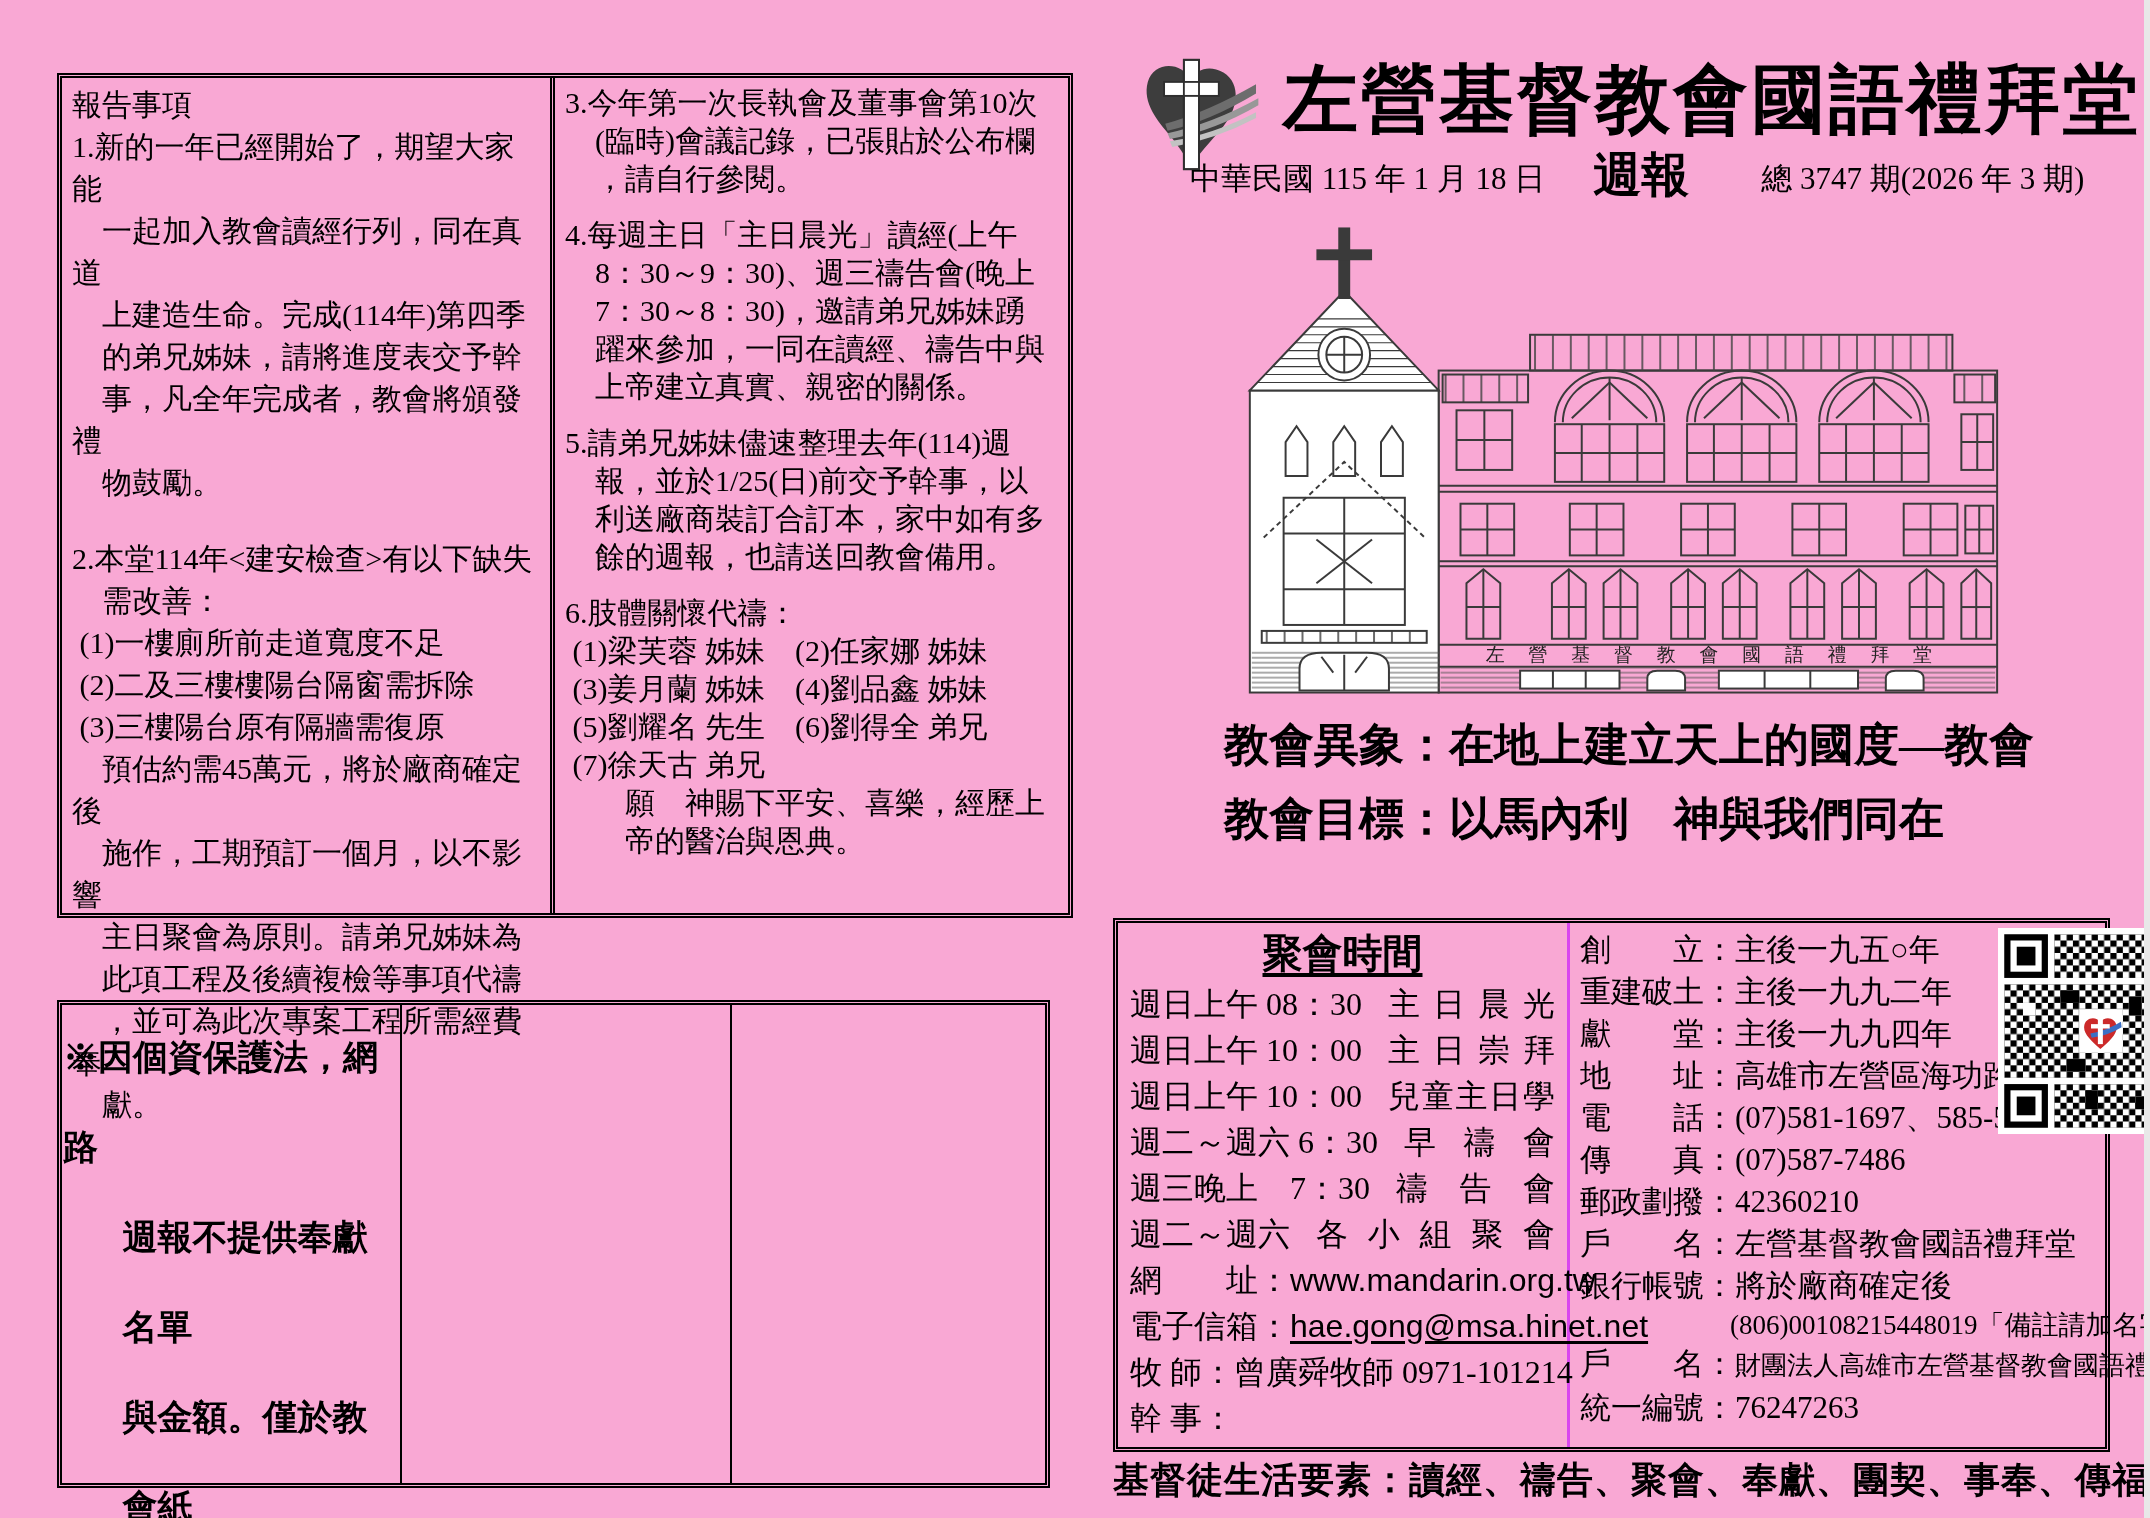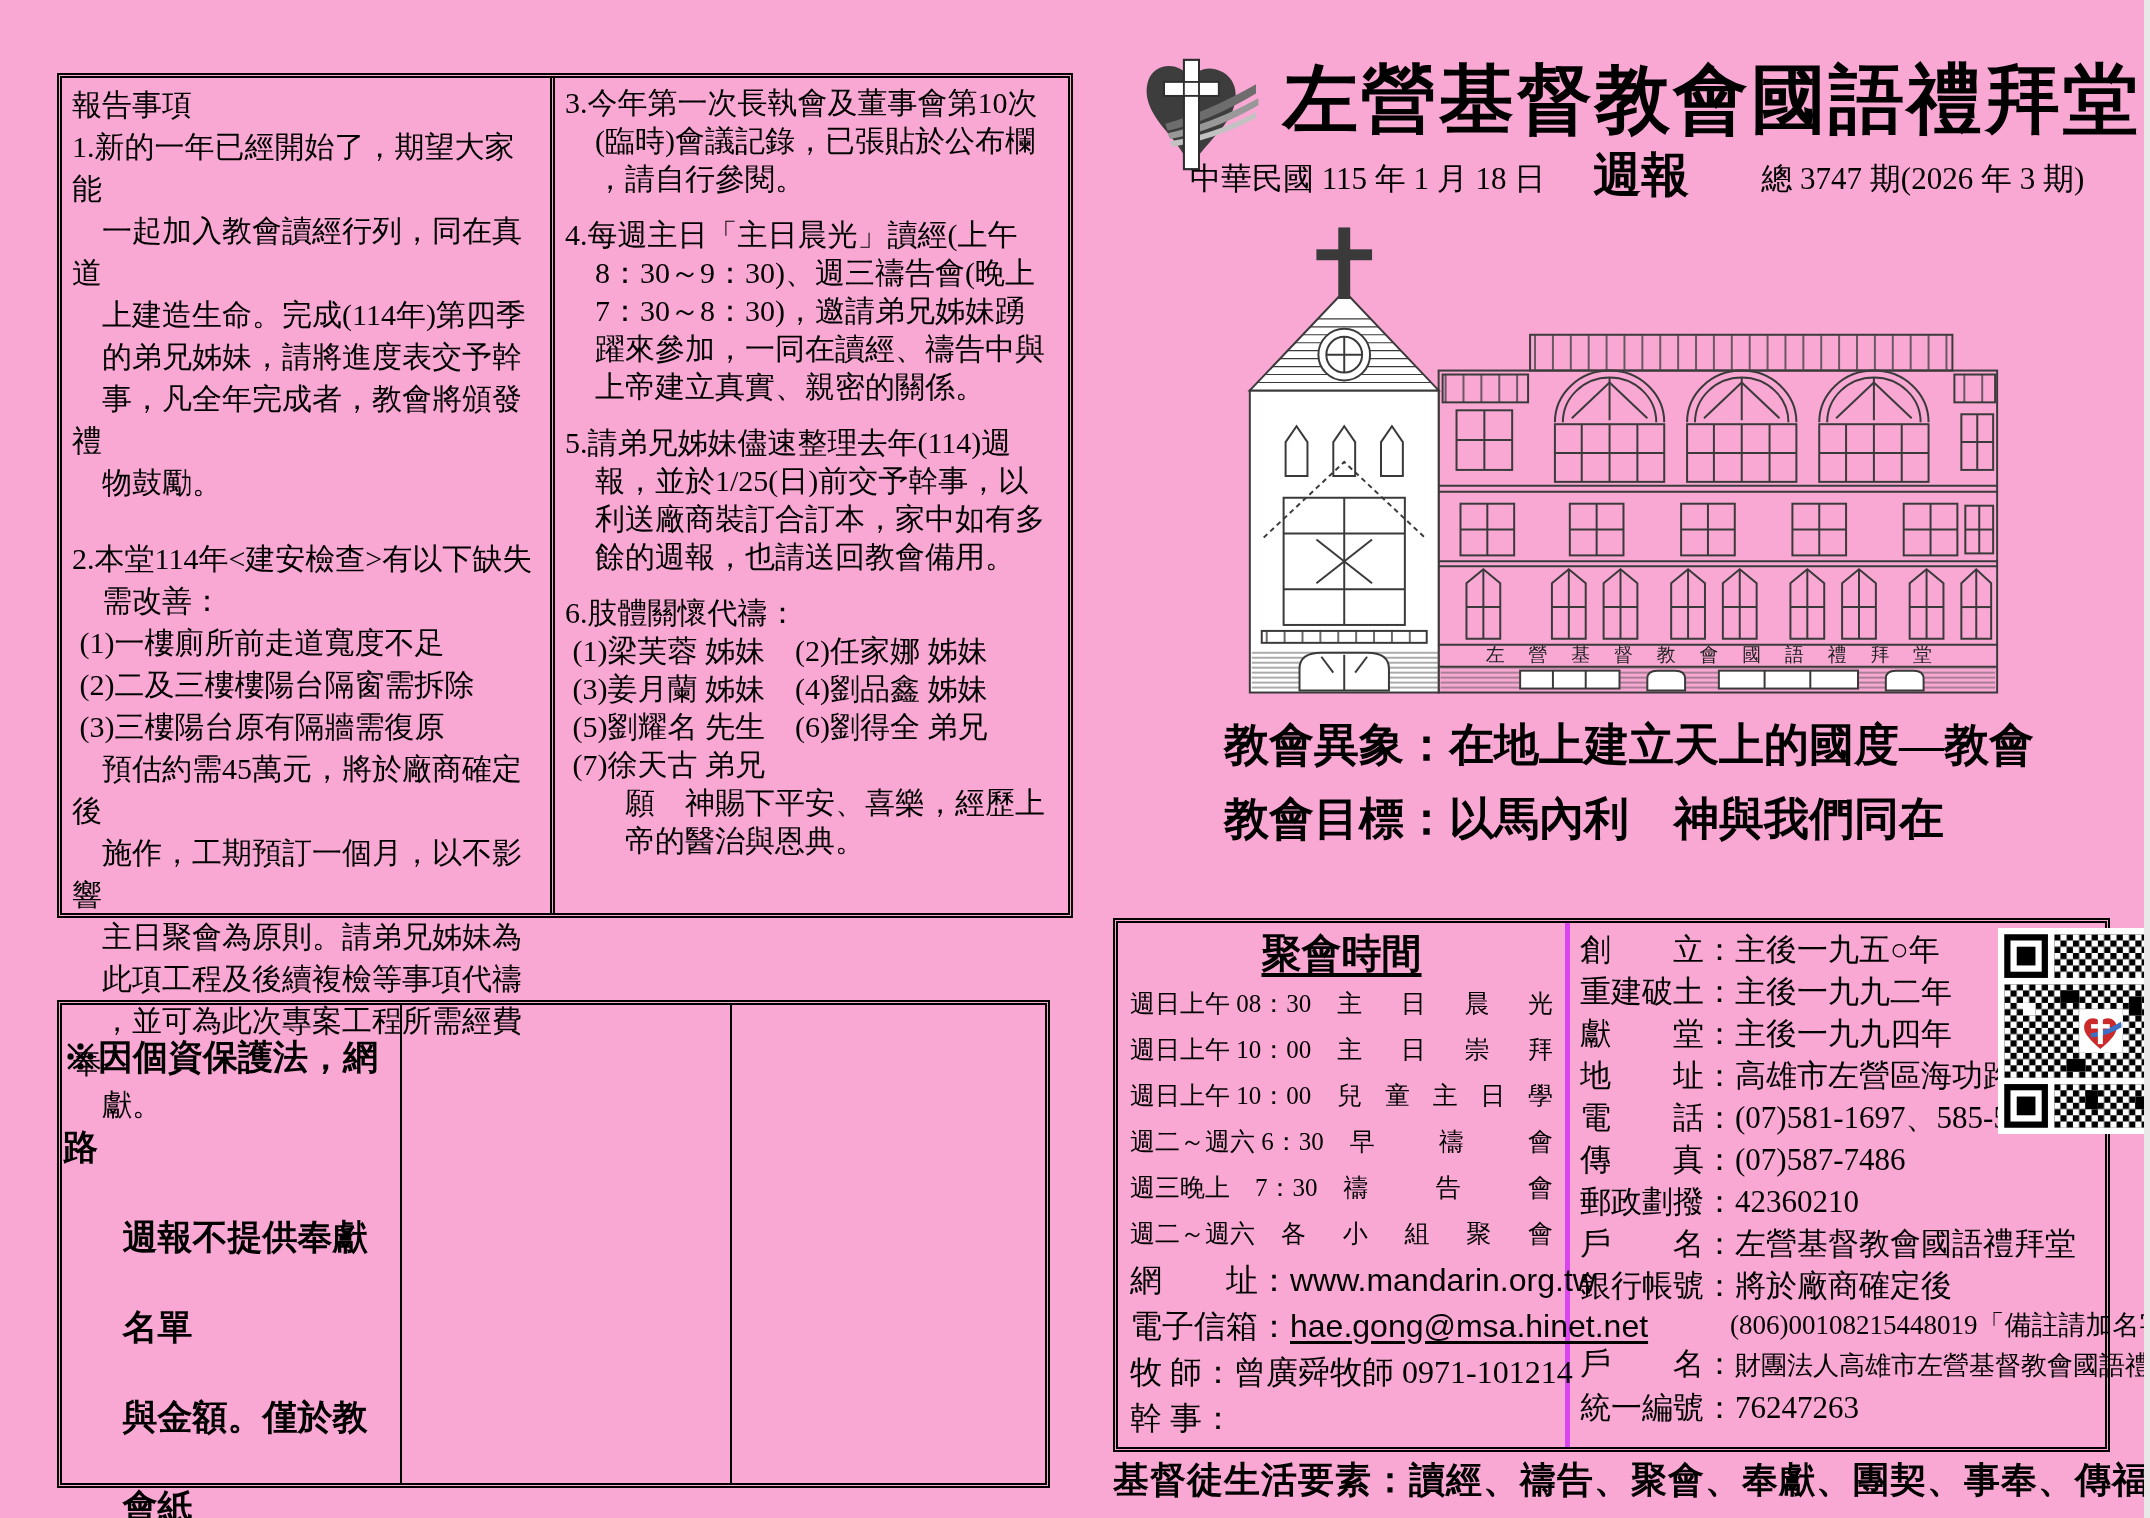--- a/index.html
+++ b/index.html
@@ -34,24 +34,24 @@
   .dateline .weekly{font-size:48px;font-weight:600;margin-left:48px;line-height:50px;}
   .dateline .issue{font-size:31px;margin-left:72px;}
   
   .building{position:absolute;left:1222px;top:222px;width:795px;height:472px;}
   
   .vision{position:absolute;left:1224px;top:708px;width:910px;}
   .vision div{font-size:45px;font-weight:bold;line-height:74px;white-space:nowrap;}
   
   .infobox{position:absolute;left:1113px;top:918px;width:997px;height:534px;
            border:5px double #000;display:flex;box-sizing:border-box;}
-  .meetcol{width:452px;border-right:5px solid #d946ef;box-sizing:border-box;padding:4px 12px 3px 12px;}
+  .meetcol{width:452px;border-right:3px solid #d946ef;box-sizing:border-box;padding:4px 12px 3px 12px;}
   .meet-title{text-align:center;font-size:40px;font-weight:bold;line-height:54px;
               text-decoration:underline;text-underline-offset:6px;}
-  .mrow{display:flex;font-size:25px;line-height:46px;}
+  .mrow{display:flex;font-size:32px;line-height:46px;}
   .mrow .tm{white-space:nowrap;}
   .mrow .act{flex:1;margin-left:26px;text-align:justify;text-align-last:justify;}
   .crow{display:flex;font-size:32px;line-height:46px;white-space:nowrap;}
   .latin{font-family:"Liberation Sans","DejaVu Sans",sans-serif;}
   .u{text-decoration:underline;text-underline-offset:4px;}
   .infocol{flex:1;position:relative;box-sizing:border-box;padding:6px 6px 0 10px;}
   .irow{font-size:31px;line-height:42px;white-space:nowrap;}
   .irow.cont{font-size:27px;line-height:36px;padding-left:150px;}
   .irow .small{font-size:26px;}
   .qr{position:absolute;right:5px;top:5px;width:206px;height:206px;}

